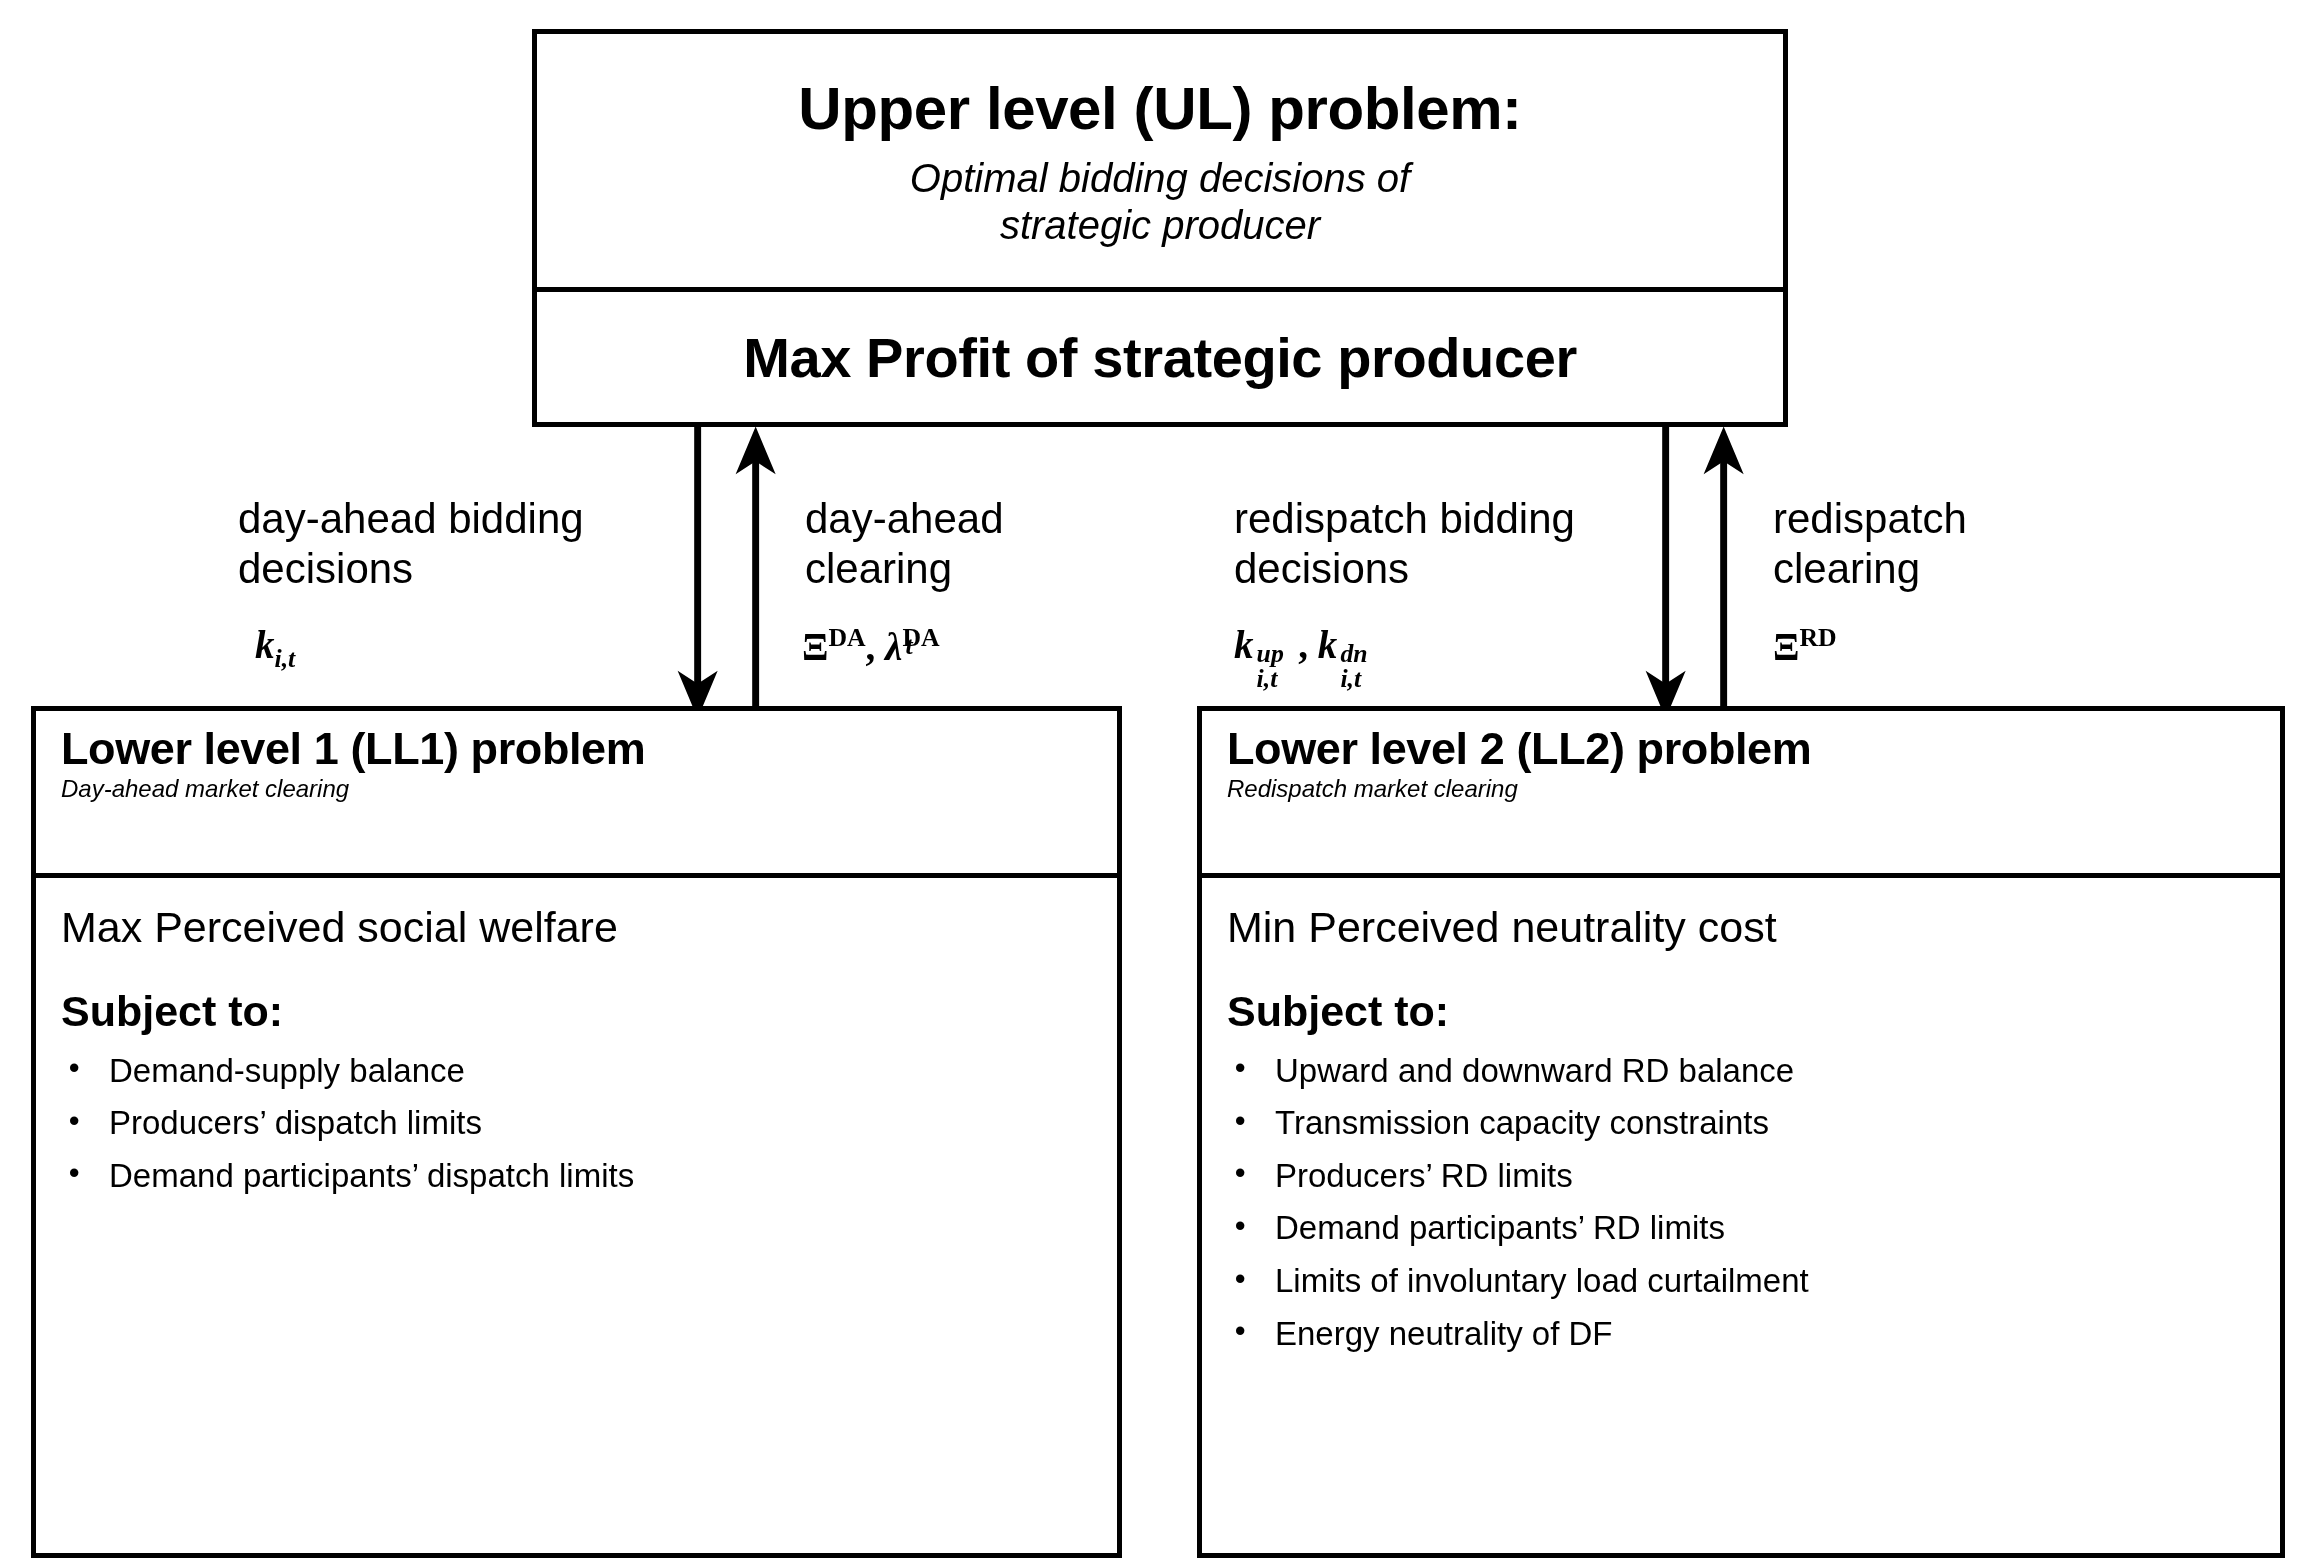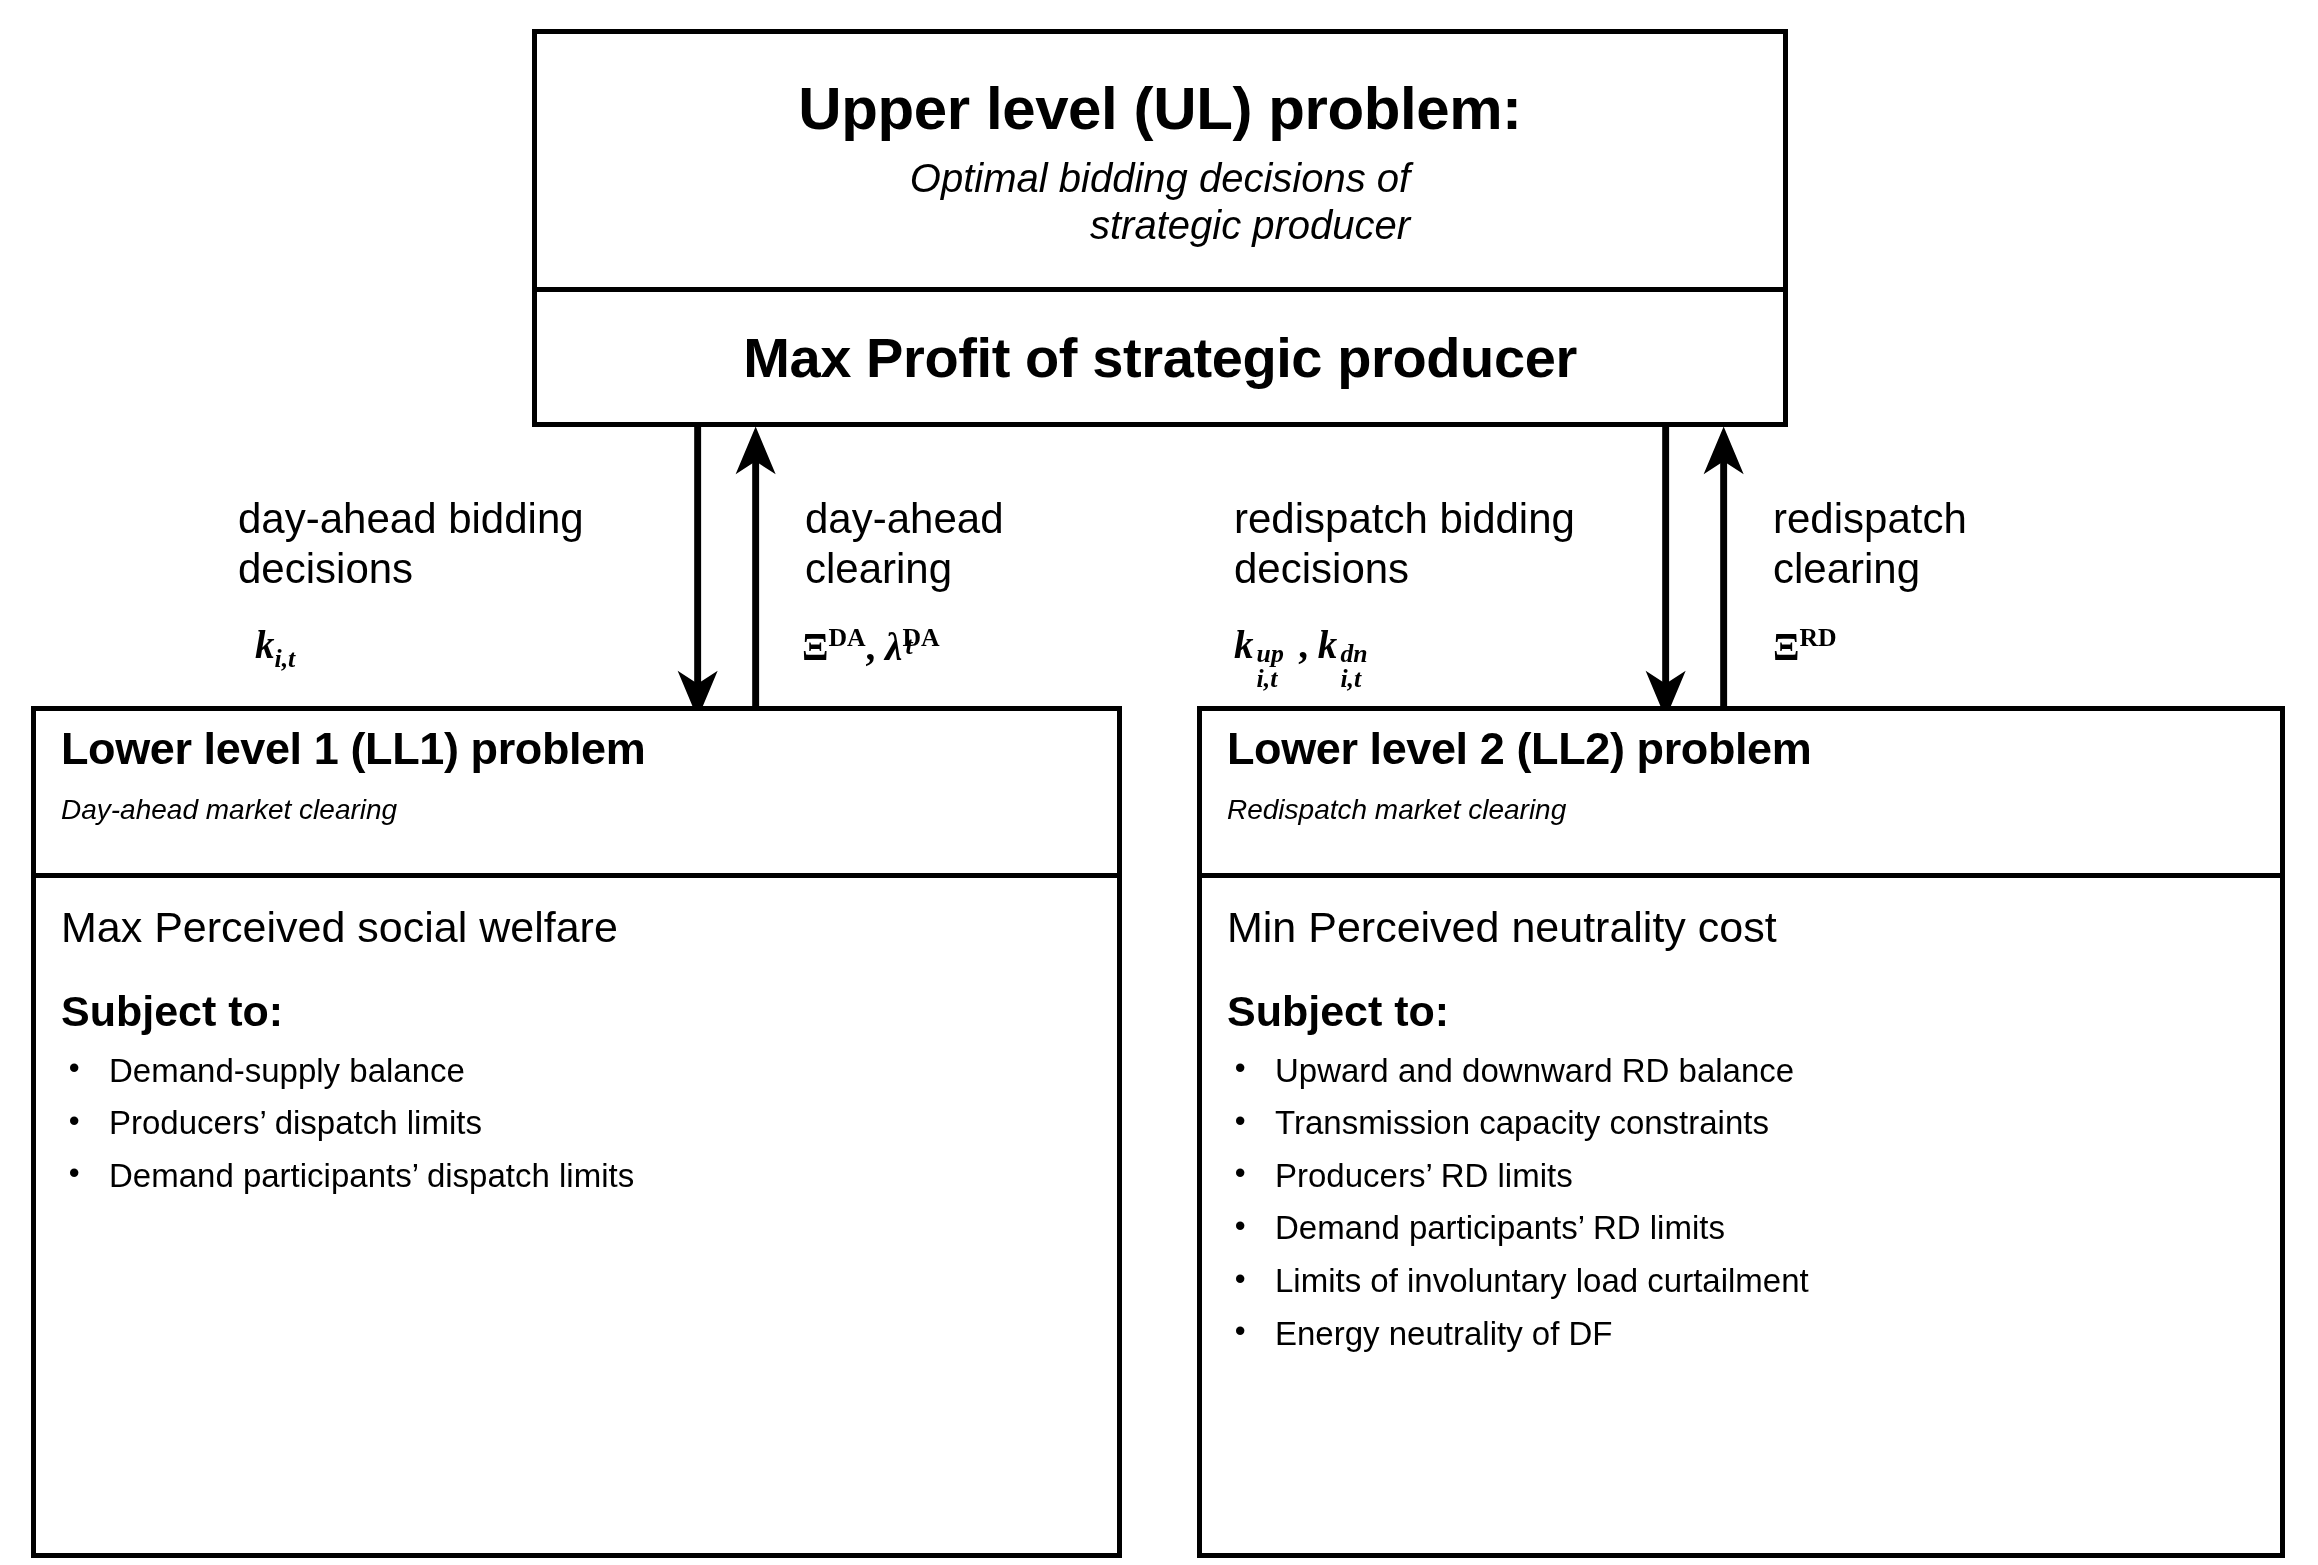--- a/index.html
+++ b/index.html
@@ -52,21 +52,21 @@
     font-size: 60px;
     font-weight: bold;
     line-height: 1.05;
     letter-spacing: -0.4px;
     white-space: nowrap;
   }
   #ul-sub {
     font-size: 40px;
     font-style: italic;
     line-height: 1.18;
-    text-align: right;
+    text-align: center;
     margin-top: 15.4px;
     white-space: pre-line;
   }
   #ul-divider { top: 253px; }
   #ul-foot {
     position: absolute;
     left: 0; right: 0;
     top: 258px;
     bottom: 0;
     display: flex;
@@ -102,24 +102,24 @@
     box-sizing: border-box;
   }
   .ll-title {
     font-size: 45px;
     font-weight: bold;
     line-height: 1.08;
     letter-spacing: -0.4px;
     white-space: nowrap;
   }
   .ll-sub {
-    font-size: 28px;
+    font-size: 24px;
     font-style: italic;
     line-height: 1.1;
-    margin-top: 21px;
+    margin-top: 2px;
     white-space: nowrap;
   }
   .ll-divider { top: 162px; }
   .ll-body {
     position: absolute;
     left: 0; right: 0;
     top: 167px;
     bottom: 0;
     padding: 26px 0 0 25px;
     box-sizing: border-box;

